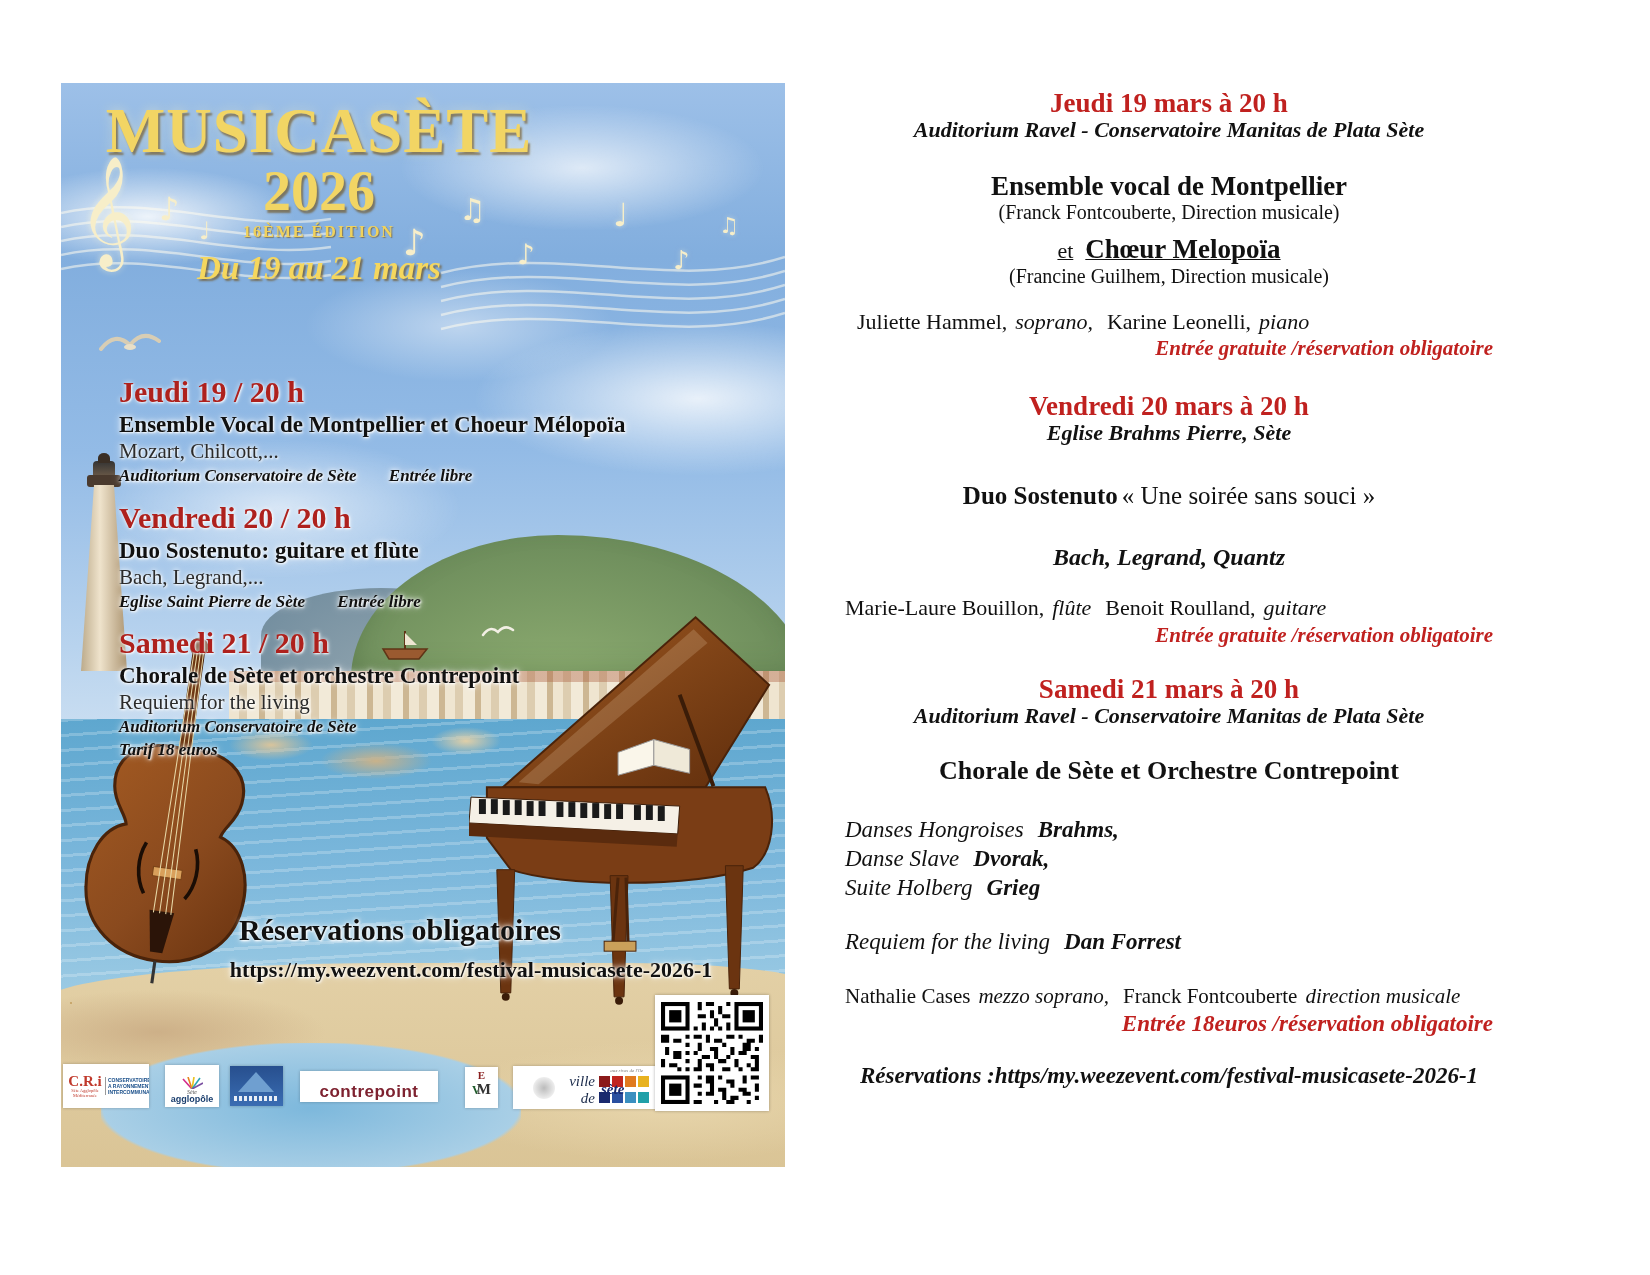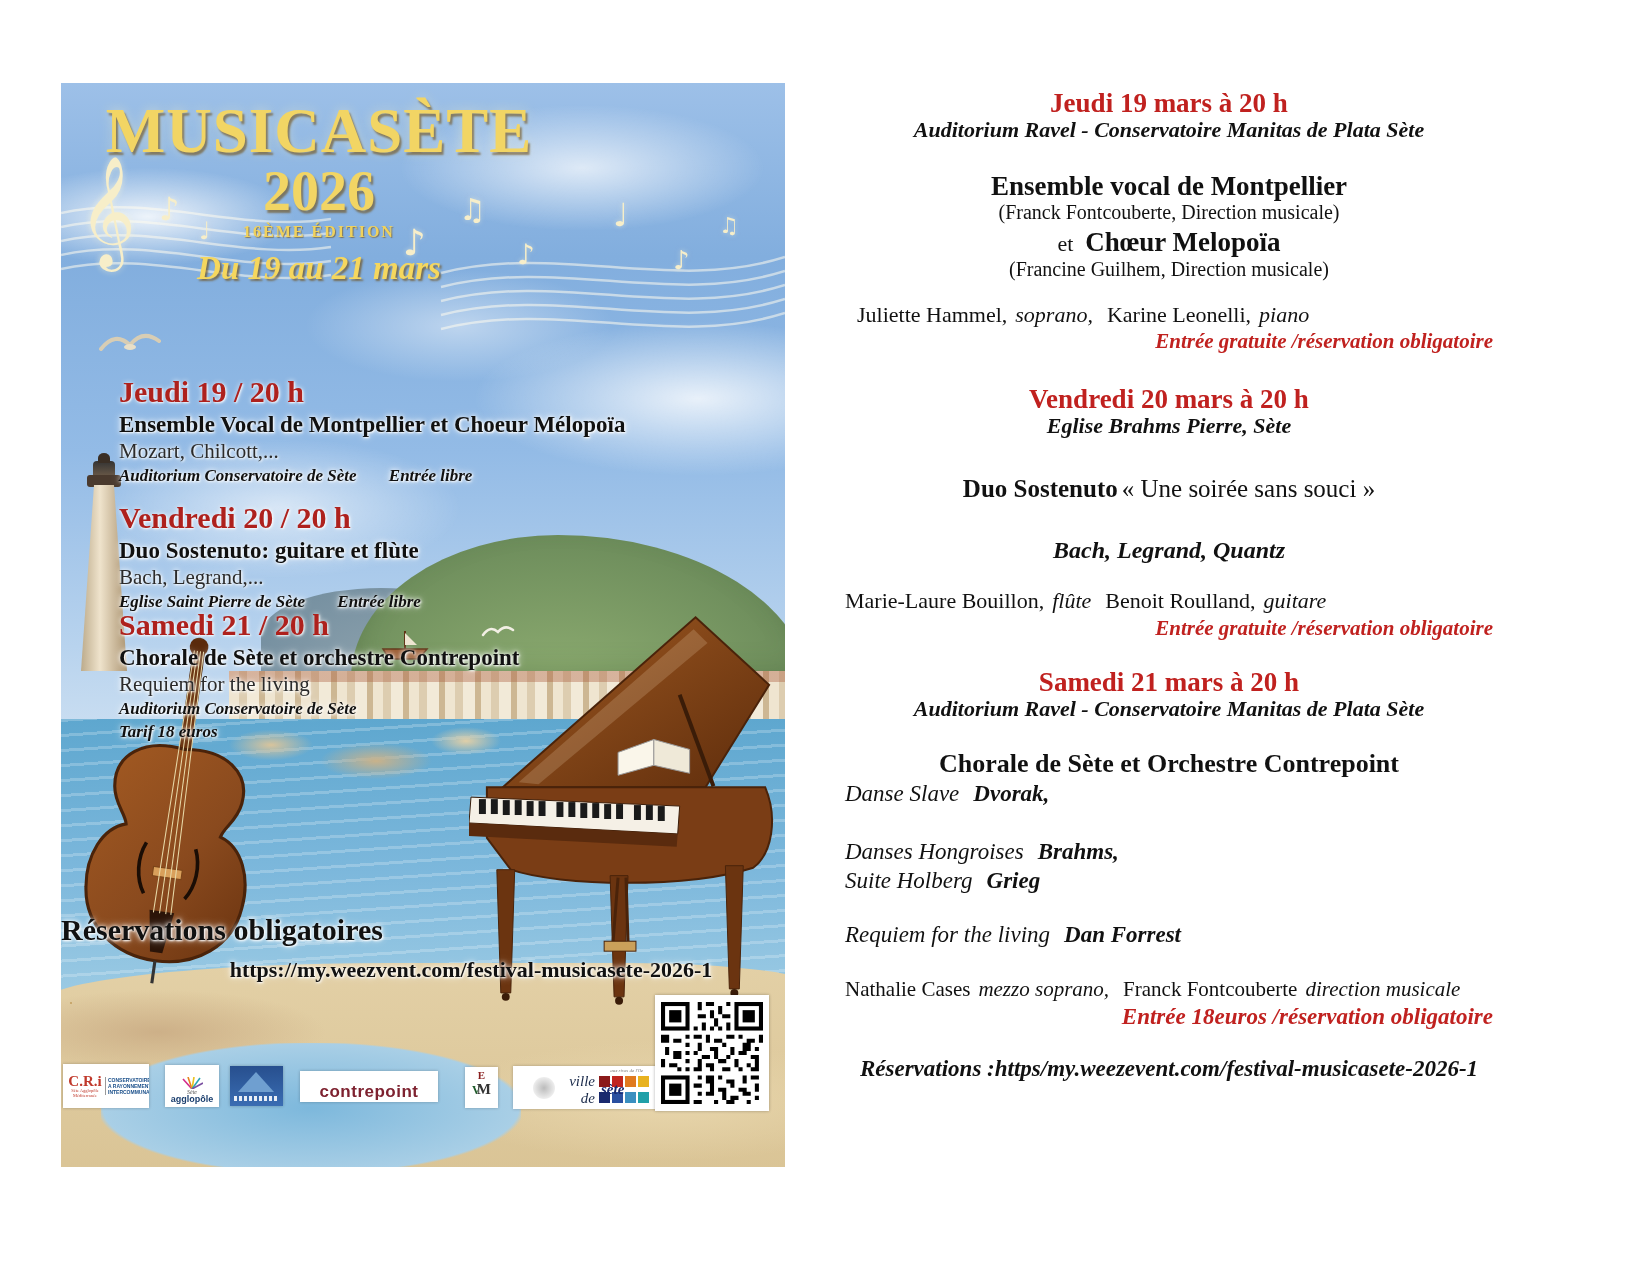--- a/index.html
+++ b/index.html
@@ -71,23 +71,23 @@
 
   .halo{text-shadow:0 0 4px rgba(255,255,255,.95),0 0 8px rgba(255,255,255,.8),1px 1px 2px rgba(255,255,255,.9);}
   .p-event{left:58px;width:600px;}
   .p-ev-head{position:static;display:block;font-size:30px;line-height:1.1;font-weight:bold;color:#ae211d;
     text-shadow:0 0 5px rgba(255,255,255,.9),1px 1px 2px rgba(255,255,255,.85);}
   .p-ev-line1{position:static;display:block;margin-top:4px;font-size:23px;line-height:1.1;font-weight:bold;color:#111;}
   .p-ev-line2{position:static;display:block;margin-top:3px;font-size:21px;line-height:1.1;color:#2b2b2b;}
   .p-ev-line3{position:static;display:block;margin-top:4px;font-size:17px;line-height:1.1;font-weight:bold;font-style:italic;color:#111;}
   .p-ev-venue{position:static;display:inline-block;margin-right:28px;}
   .p-ev-entry{position:static;display:inline-block;}
-  .ev1{top:292px;} .ev2{top:418px;} .ev3{top:525px;}
-
-  .p-resa{left:0;top:830px;width:500px;text-align:left;font-size:30px;font-weight:bold;color:#111;}
+  .ev1{top:292px;} .ev2{top:418px;} .ev3{top:543px;}
+
+  .p-resa{left:0;top:830px;width:500px;text-align:right;font-size:30px;font-weight:bold;color:#111;}
   .p-url{left:60px;top:874px;width:700px;text-align:center;font-size:22px;font-weight:bold;color:#111;}
 
   
   .cello-svg{left:-10px;top:552px;width:250px;height:352px;}
   .piano-svg{left:408px;top:516px;width:318px;height:436px;}
   .boat-svg{left:318px;top:544px;width:52px;height:34px;}
   .gull-svg{left:36px;top:244px;width:66px;height:40px;}
   .gull2-svg{left:420px;top:540px;width:34px;height:20px;}
 
   
@@ -410,21 +410,21 @@
     </div>
   </div>
 
   <div class="program">
 
     <div class="rc-heading" style="margin-top:8px;">Jeudi 19 mars à 20 h</div>
     <div class="rc-venue" style="margin-top:0;">Auditorium Ravel - Conservatoire Manitas de Plata Sète</div>
 
     <div class="rc-group" style="margin-top:28px;">Ensemble vocal de Montpellier</div>
     <div class="rc-dir" style="margin-top:0;">(Franck Fontcouberte, Direction musicale)</div>
-    <div style="margin-top:4px;">
+    <div style="margin-top:11px;text-decoration:underline;">
       <span class="rc-et">et</span><span class="rc-group" style="position:static;">Chœur Melopoïa</span>
     </div>
     <div class="rc-dir" style="margin-top:0;">(Francine Guilhem, Direction musicale)</div>
 
 
     <div class="rc-perf pl12" style="margin-top:23px;">
       <span>Juliette Hammel,</span><span class="rc-role">soprano,</span><span>Karine Leonelli,</span><span class="rc-role-last">piano</span>
     </div>
     <div class="rc-entry" style="margin-top:2px;">Entrée gratuite /réservation obligatoire</div>
 
@@ -441,25 +441,25 @@
     <div class="rc-perf" style="margin-top:25px;">
       <span>Marie-Laure Bouillon,</span><span class="rc-role">flûte</span><span>Benoit Roulland,</span><span class="rc-role-last">guitare</span>
     </div>
     <div class="rc-entry" style="margin-top:3px;">Entrée gratuite /réservation obligatoire</div>
 
     <div class="rc-heading" style="margin-top:27px;">Samedi 21 mars à 20 h</div>
     <div class="rc-venue" style="margin-top:0;">Auditorium Ravel - Conservatoire Manitas de Plata Sète</div>
 
     <div class="rc-group" style="margin-top:27px;font-size:26px;">Chorale de Sète et Orchestre Contrepoint</div>
 
+    <div class="rc-work" style="margin-top:32px;">
+      <span>Danses Hongroises</span><span class="rc-work-comp">Brahms,</span>
+    </div>
     <div class="rc-work" style="margin-top:3px;">
       <span>Danse Slave</span><span class="rc-work-comp">Dvorak,</span>
-    </div>
-    <div class="rc-work" style="margin-top:32px;">
-      <span>Danses Hongroises</span><span class="rc-work-comp">Brahms,</span>
     </div>
     <div class="rc-work" style="margin-top:3px;">
       <span>Suite Holberg</span><span class="rc-work-comp">Grieg</span>
     </div>
 
     <div class="rc-work" style="margin-top:29px;">
       <span>Requiem for the living</span><span class="rc-work-comp">Dan Forrest</span>
     </div>
 
     <div class="rc-perf" style="margin-top:30px;font-size:21px;">

